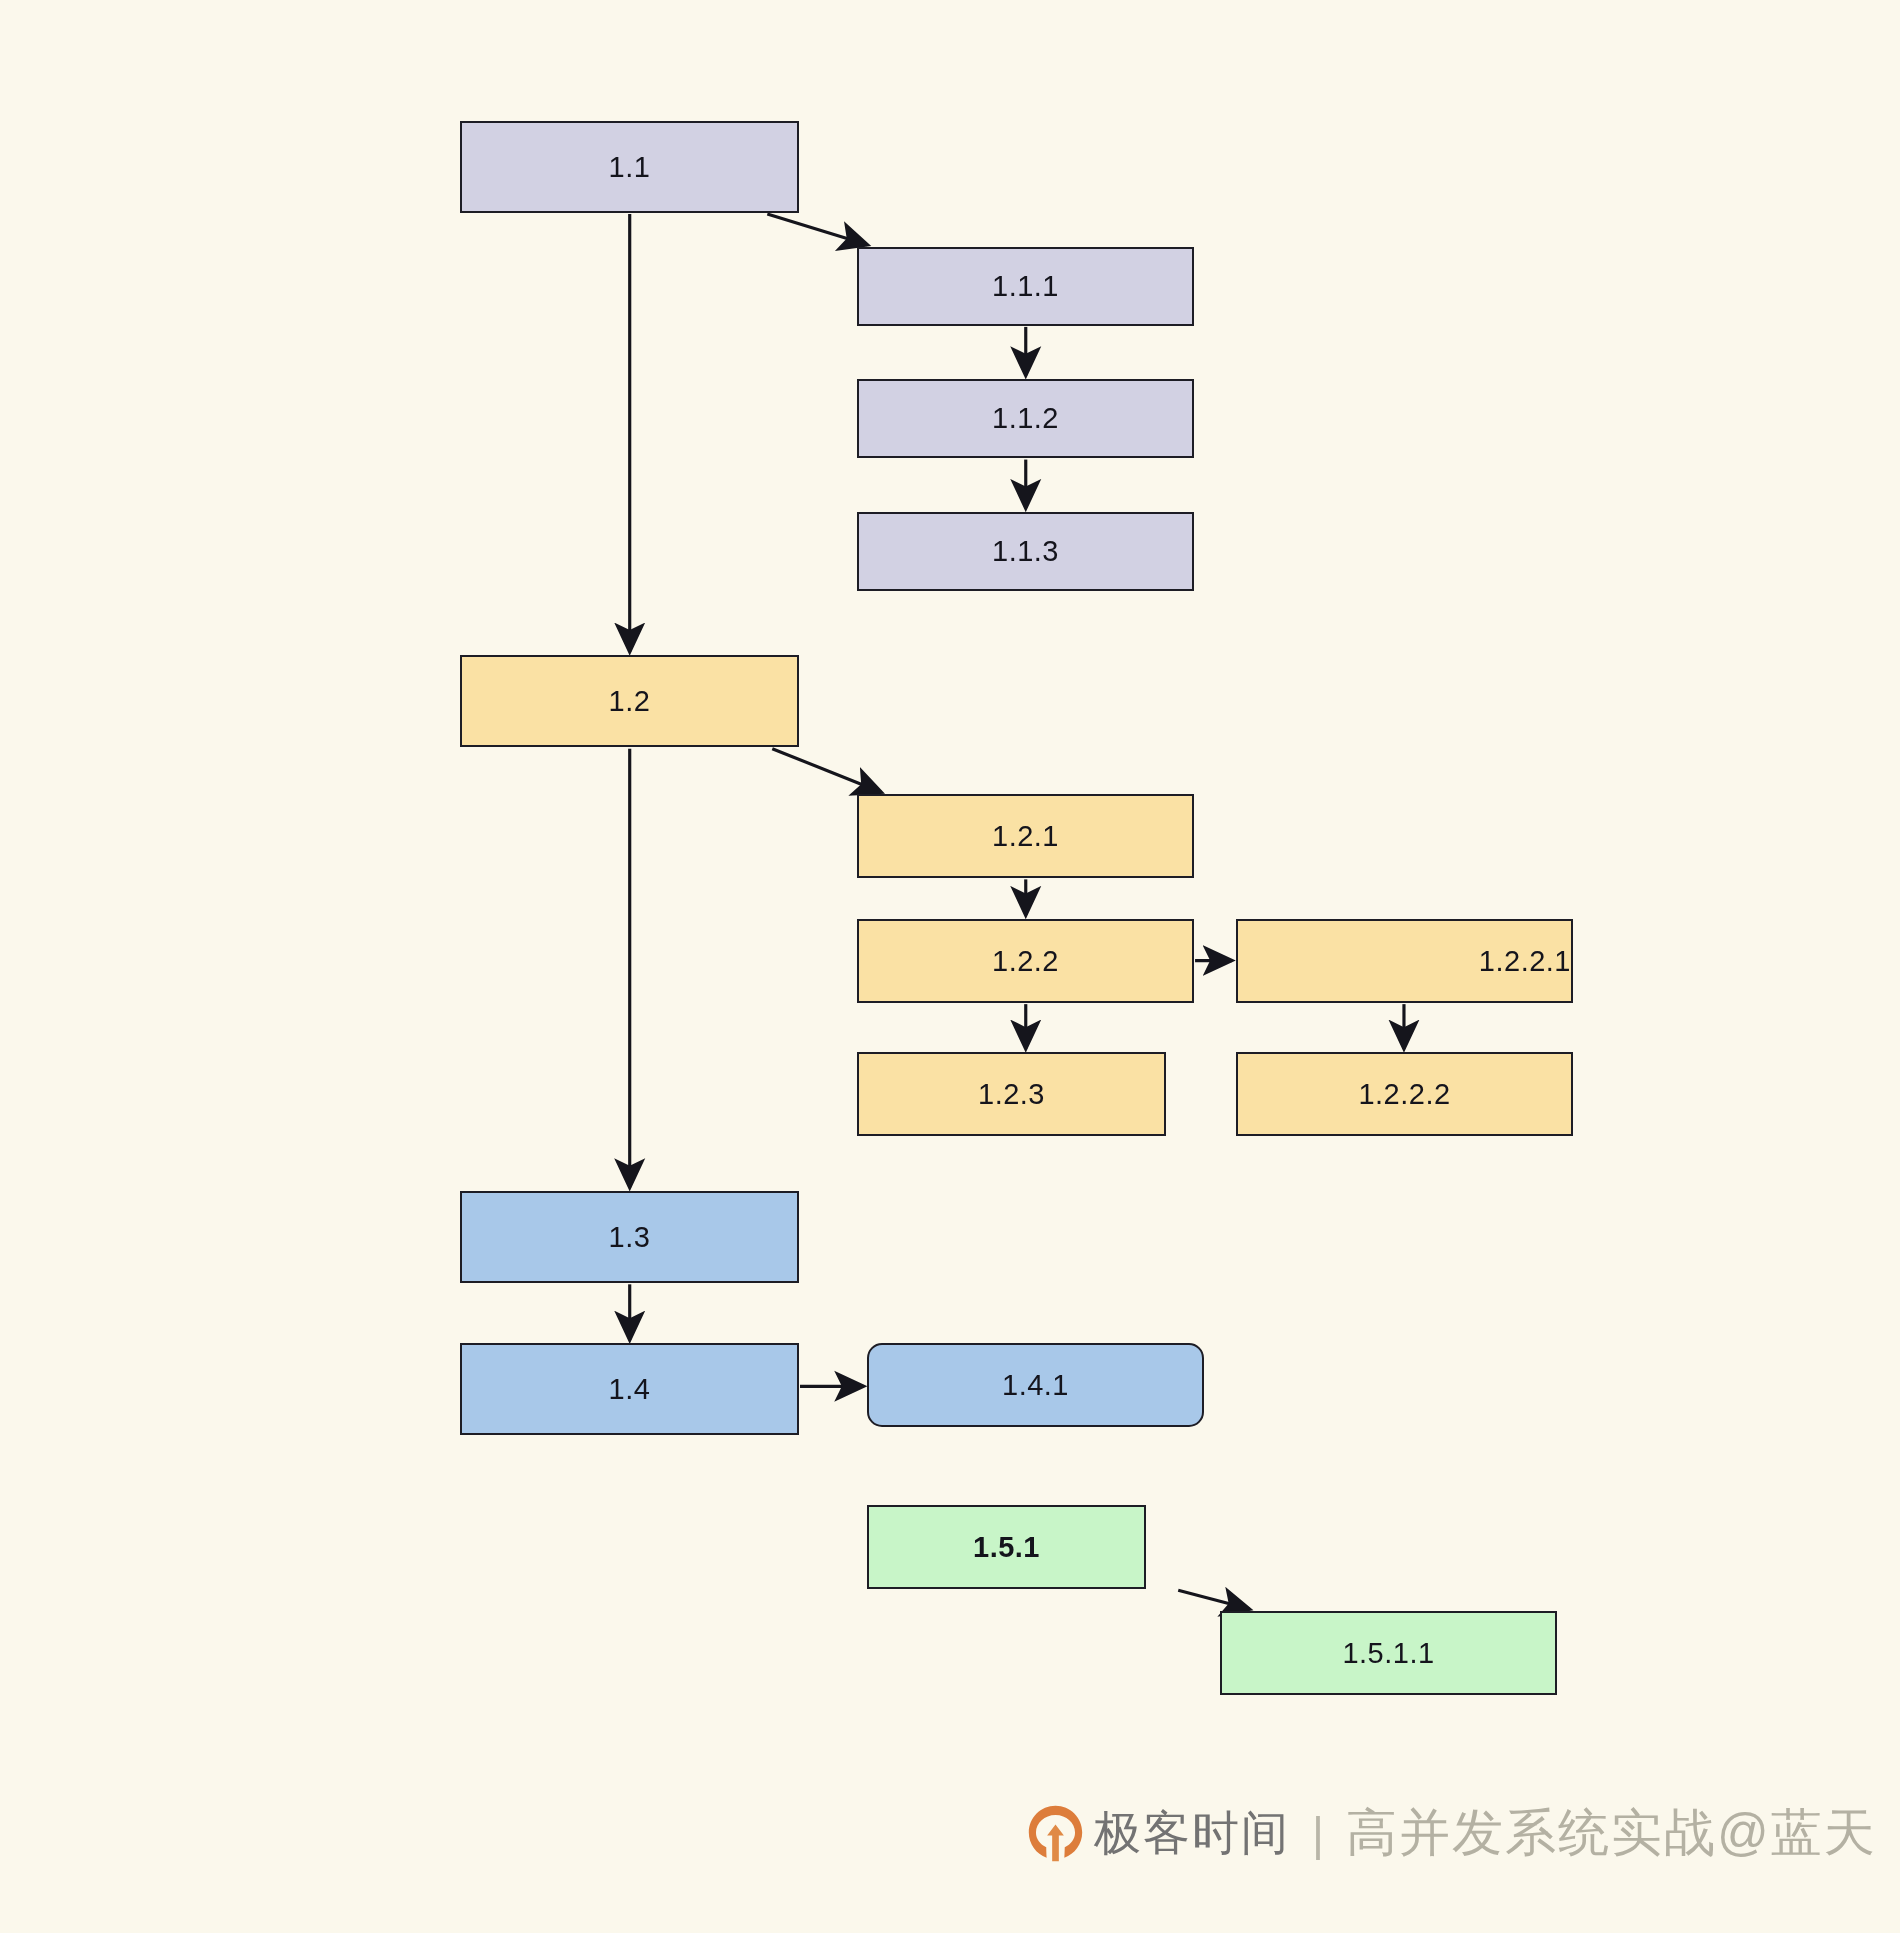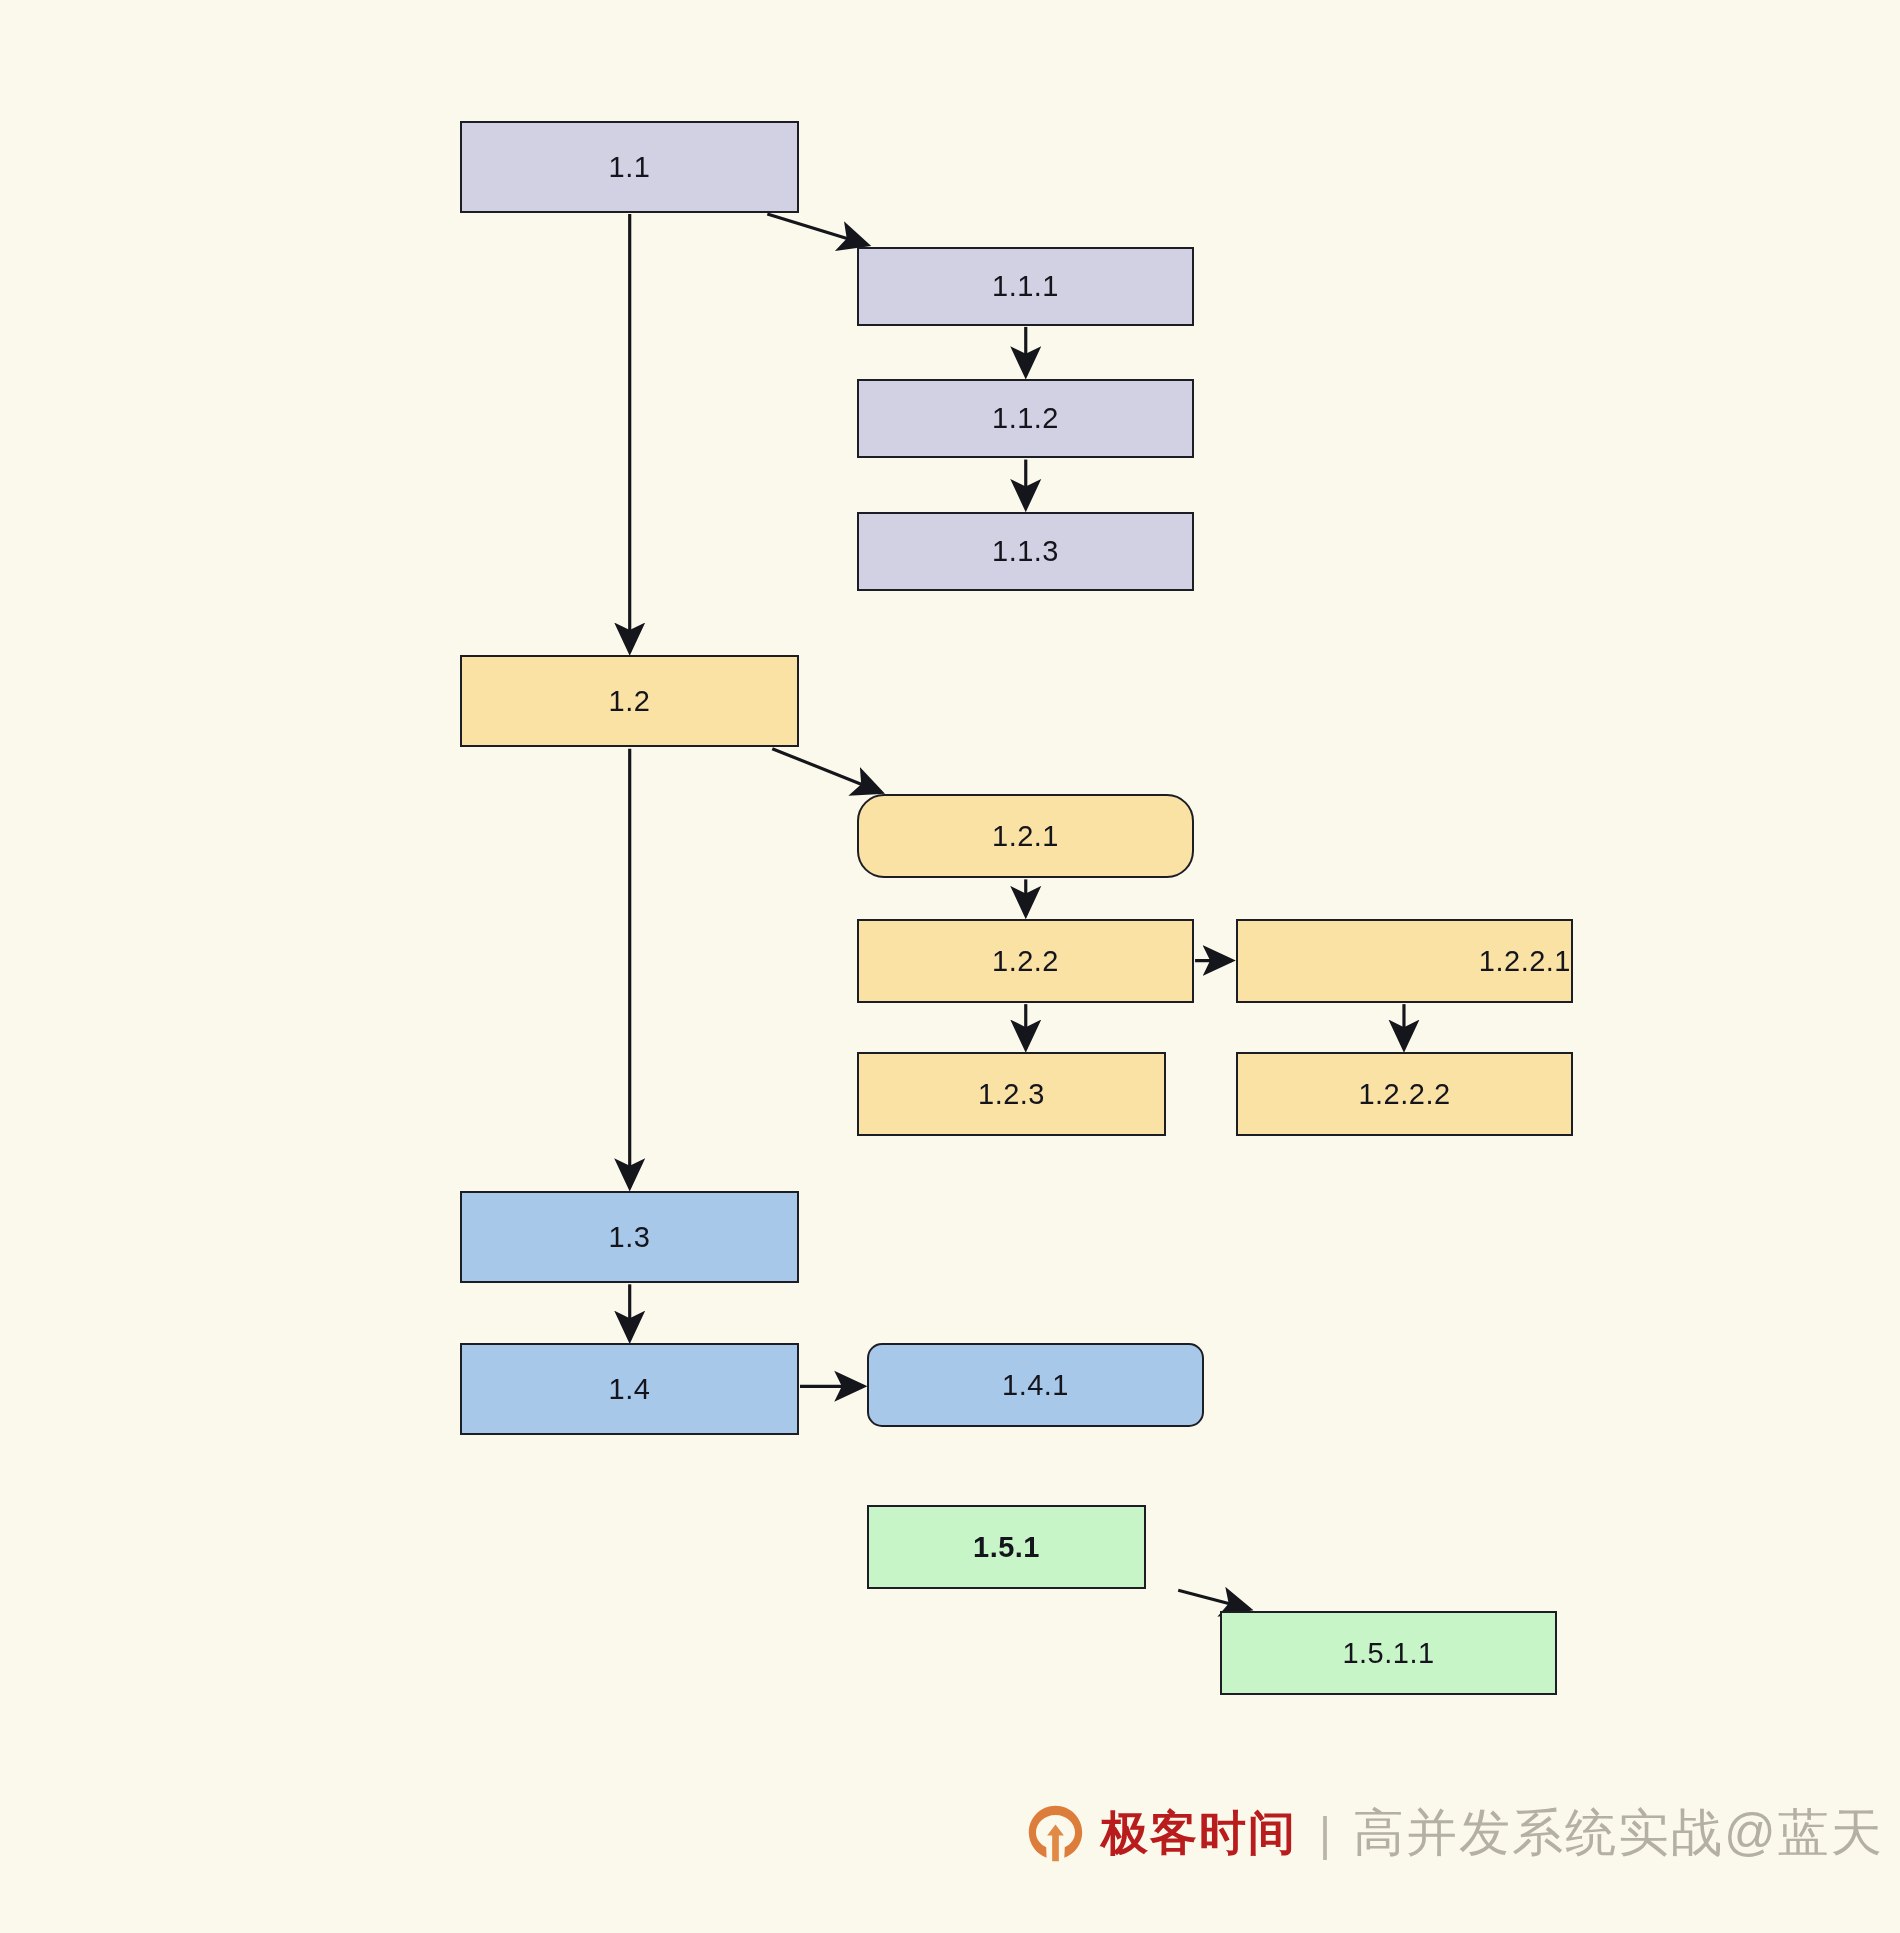--- a/index.html
+++ b/index.html
@@ -44,25 +44,24 @@
     position: absolute;
     left: 1025px;
     top: 1794px;
     display: flex;
     align-items: center;
     height: 79px;
   }
   #wm-logo { width: 61px; height: 61px; flex: 0 0 auto; }
   #wm-brand {
     font-size: 47px;
-    color: #b91c1c;
-    margin-left: 15px;
+    color: #737373;
+    margin-left: 8px;
     letter-spacing: 2px;
     font-family: "Liberation Sans", "DejaVu Sans", sans-serif;
-    font-weight: bold;
   }
   #wm-sep {
     color: #b9b6a8;
     font-size: 46px;
     margin: 0 22px;
     font-weight: 300;
   }
   #wm-course {
     font-size: 51px;
     color: #b4b1a3;
@@ -119,21 +118,21 @@
       </div>
       <div class="node lavender" style="left: 857px; top: 379px; width: 337px; height: 79px;">
         <span>1.1.2</span>
       </div>
       <div class="node lavender" style="left: 857px; top: 512px; width: 337px; height: 79px;">
         <span>1.1.3</span>
       </div>
       <div class="node yellow" style="left: 460px; top: 655px; width: 339px; height: 92px;">
         <span>1.2</span>
       </div>
-      <div class="node yellow" style="left: 857px; top: 794px; width: 337px; height: 84px; border-radius: 27px;">
+      <div class="node yellow" style="left: 857px; top: 794px; width: 337px; height: 84px;">
         <span>1.2.1</span>
       </div>
       <div class="node yellow" style="left: 857px; top: 919px; width: 337px; height: 84px;">
         <span>1.2.2</span>
       </div>
       <div class="node yellow" style="left: 857px; top: 1052px; width: 309px; height: 84px;">
         <span>1.2.3</span>
       </div>
       <div class="node yellow" style="left: 1236px; top: 919px; width: 337px; height: 84px; justify-content: flex-end;">
         <span>1.2.2.1</span>

